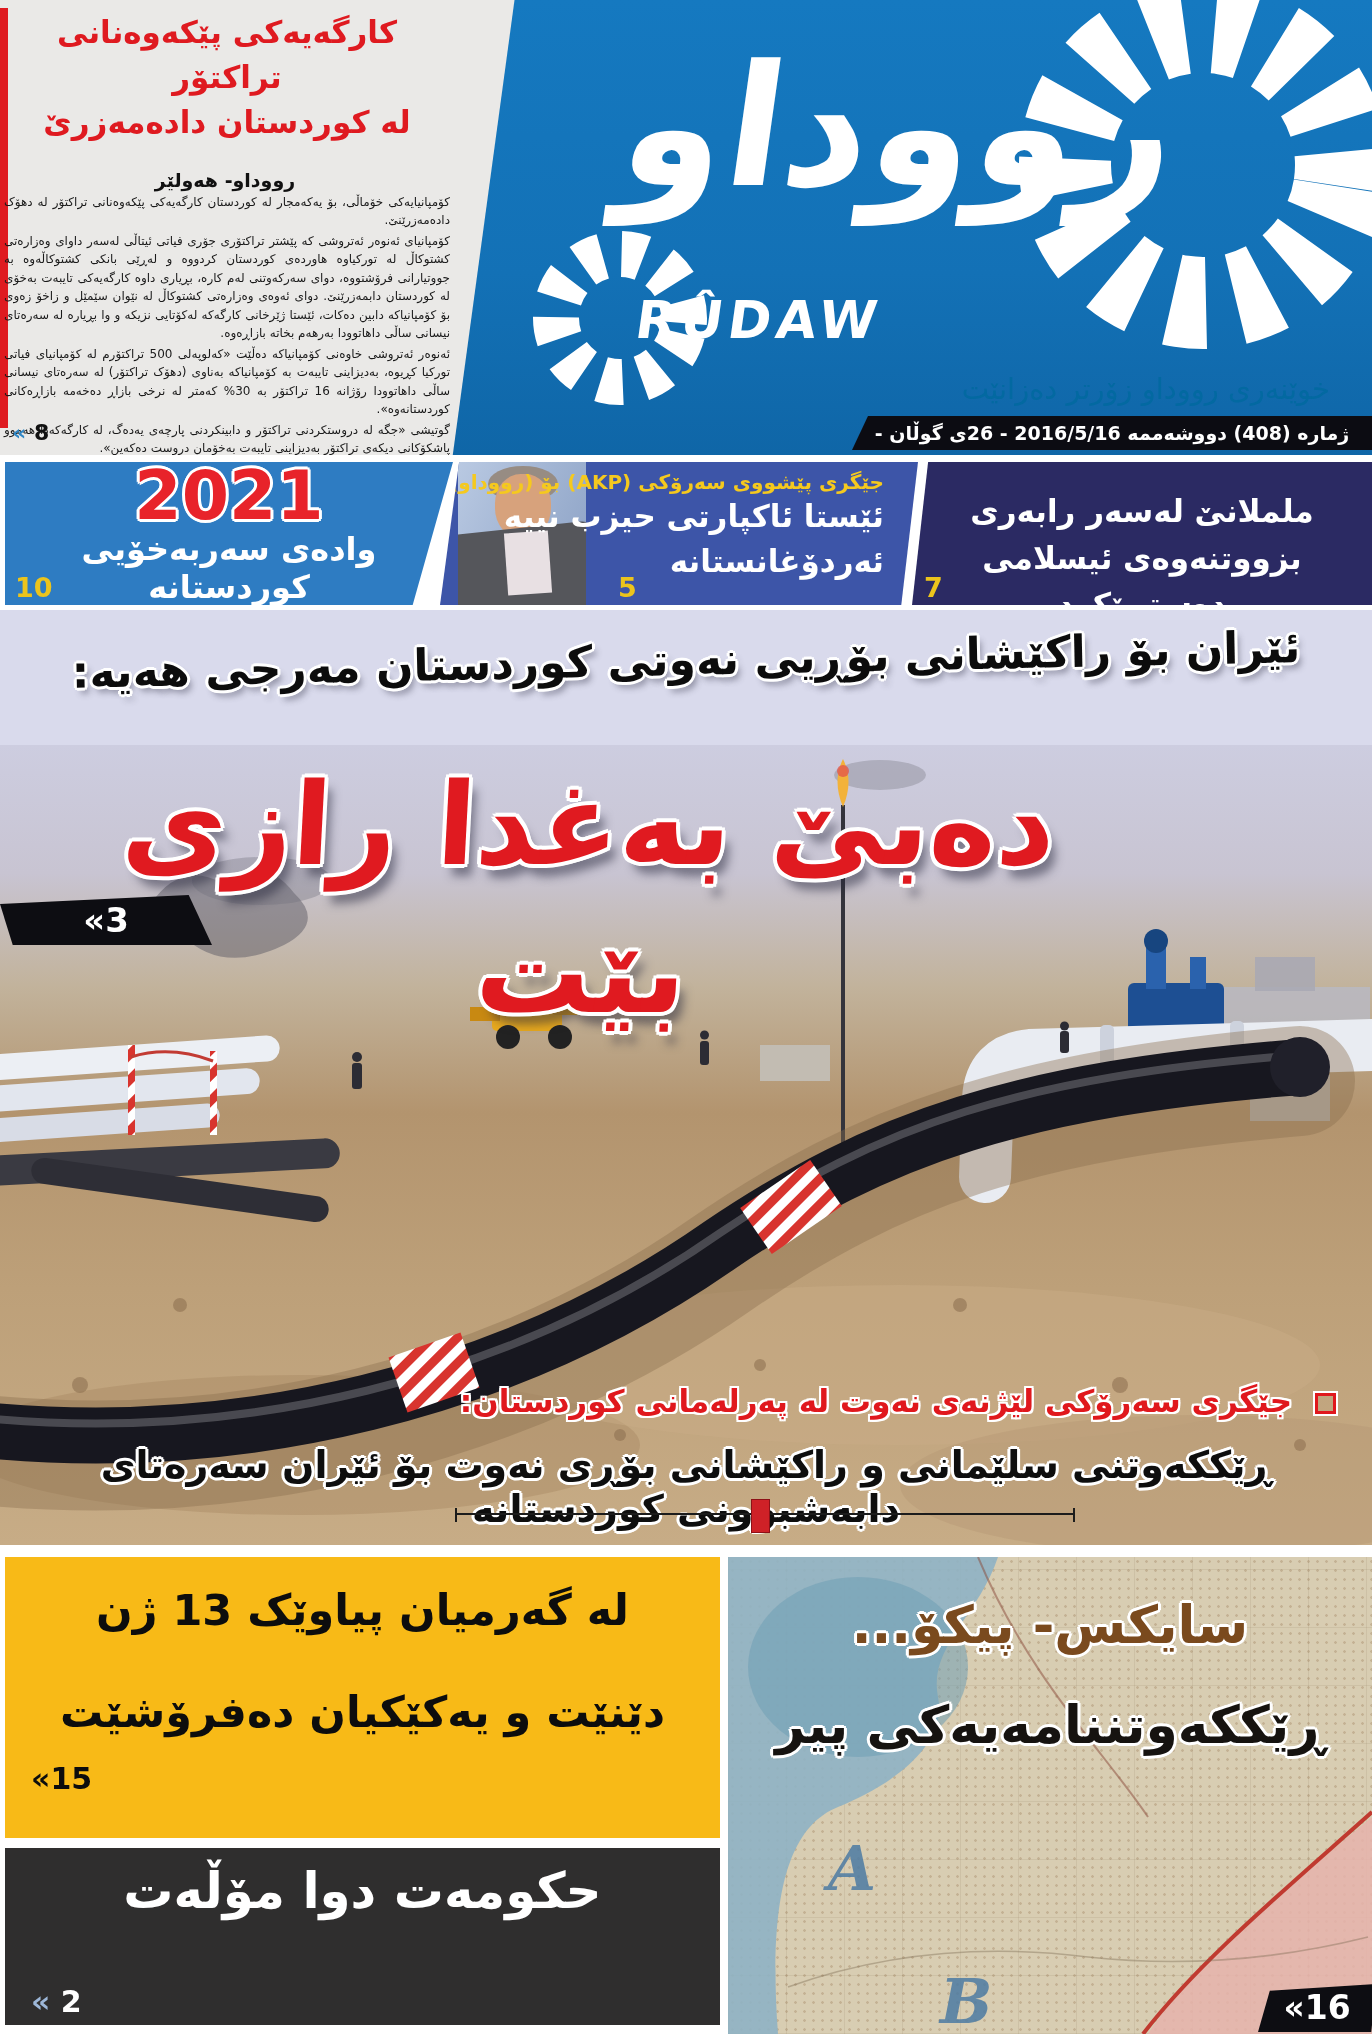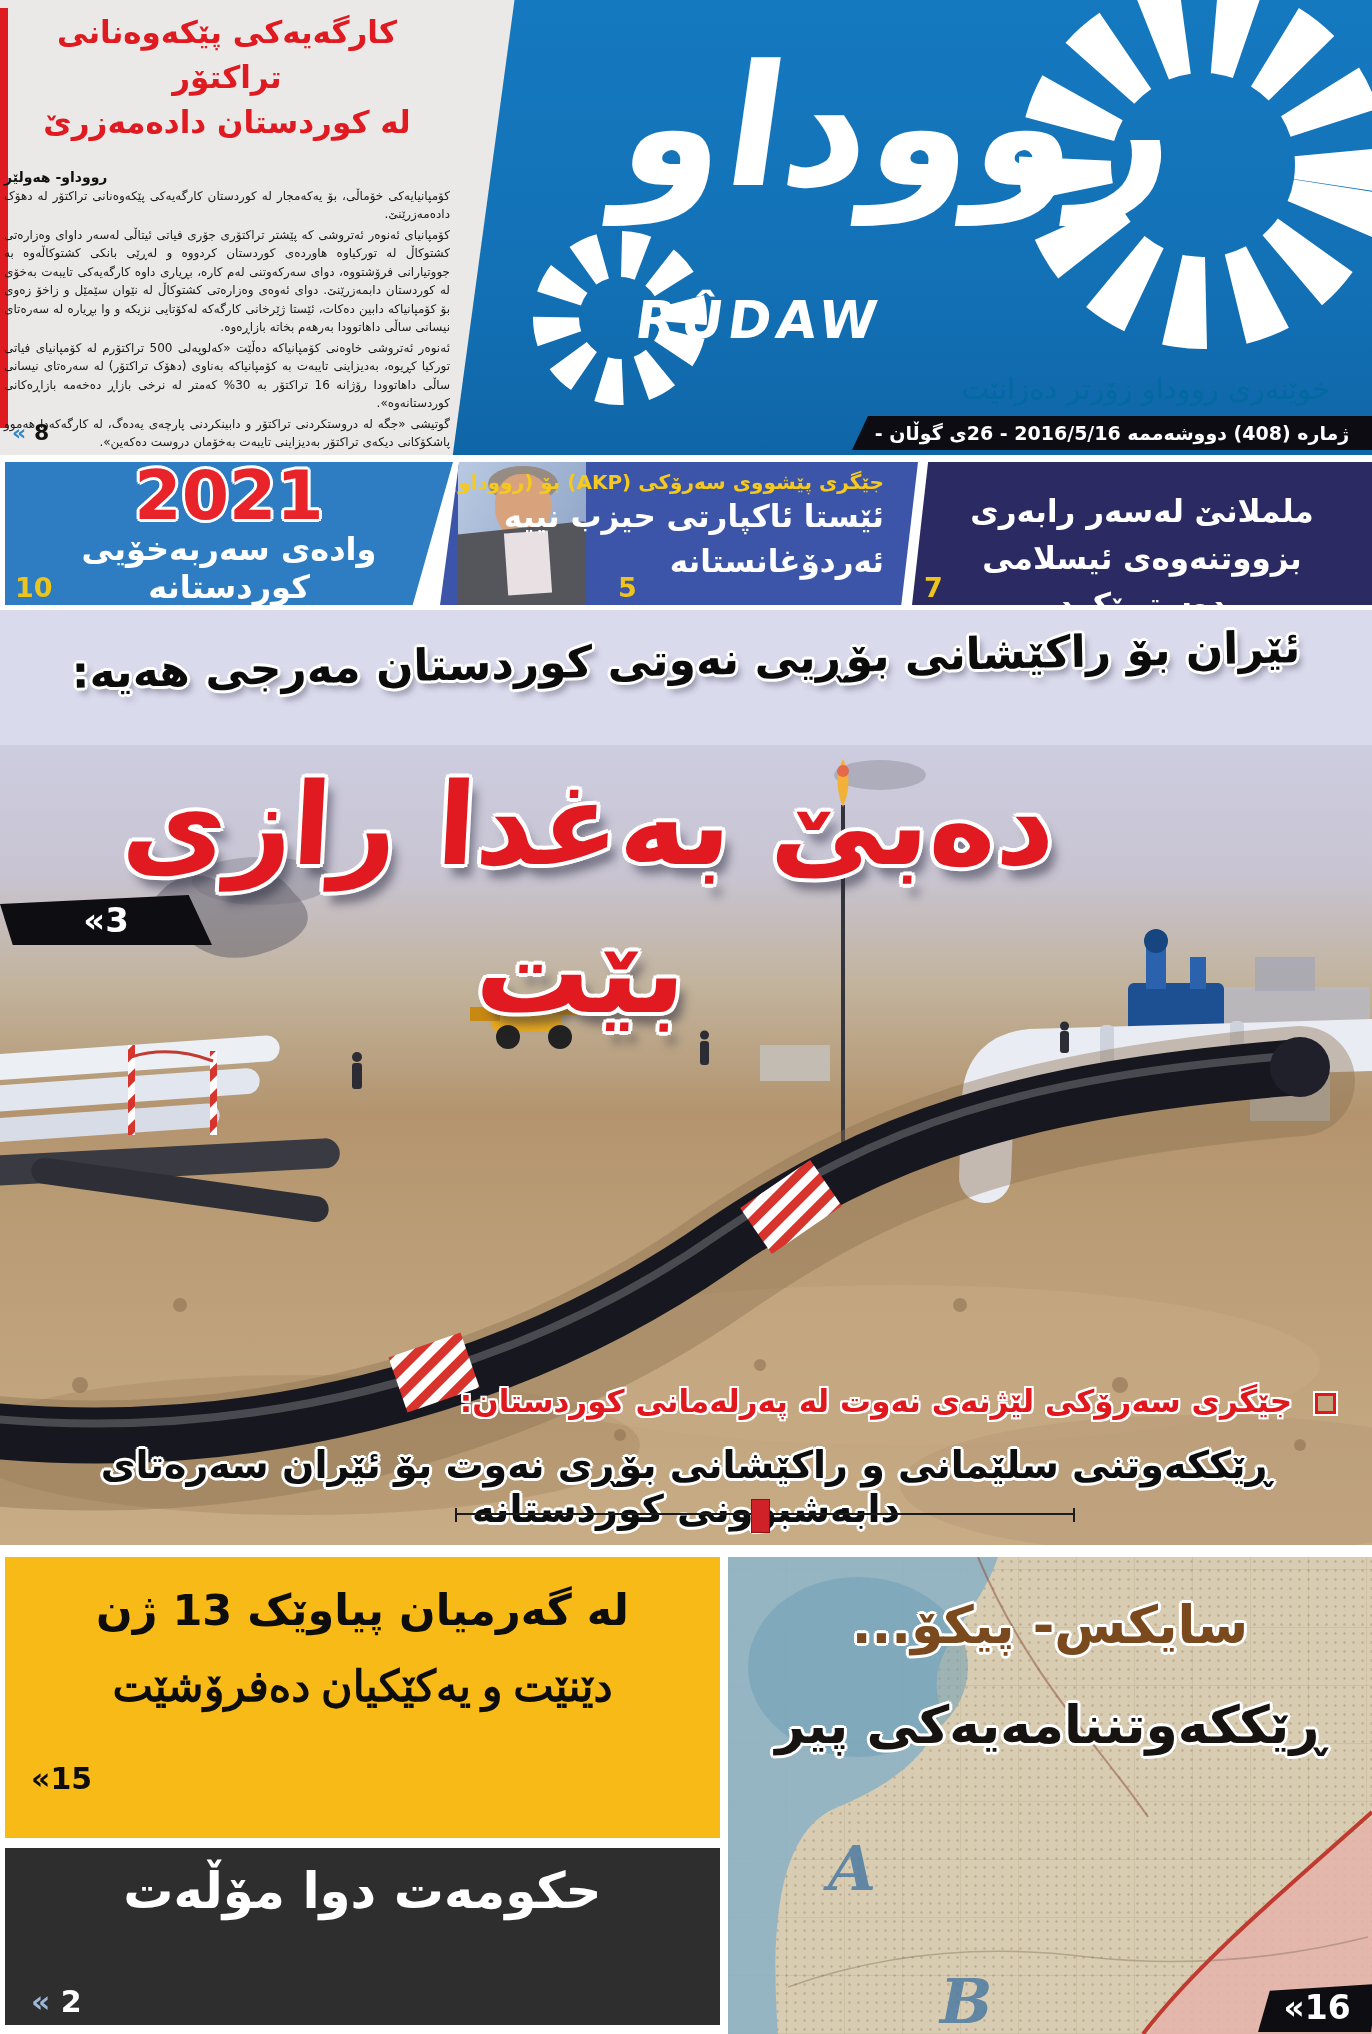--- a/index.html
+++ b/index.html
@@ -15,21 +15,21 @@
   .logo-latin{position:absolute;left:636px;top:290px;color:#fff;font-size:52px;font-weight:bold;
         letter-spacing:5px;transform:skewX(-8deg);}
   .tagline{position:absolute;right:42px;top:372px;color:#0369a1;font-size:29px;font-weight:normal;}
   .datestrip{position:absolute;left:852px;top:416px;width:520px;height:34px;background:#0c0c12;color:#fff;
         font-size:19px;font-weight:bold;line-height:34px;text-align:center;
         clip-path:polygon(16px 0,100% 0,100% 100%,0 100%);}
   .red-edge{position:absolute;left:0;top:8px;width:8px;height:420px;background:#df1a20;}
   
   #lead{position:absolute;right:922px;left:10px;top:10px;width:446px;}
   #lead h1{margin:0;color:#df1a20;font-size:31px;line-height:1.45;font-weight:bold;text-align:center;}
-  #lead .byline{font-size:14px;font-weight:bold;text-align:left;margin:24px 4px 2px 0;color:#111;}
+  #lead .byline{font-size:19px;font-weight:bold;text-align:center;margin:24px 4px 2px 0;color:#111;}
   #lead p{margin:0 0 2px;font-size:12px;line-height:18.5px;text-align:justify;color:#1a1a1a;}
   .pageref8{position:absolute;left:12px;top:420px;font-size:22px;font-weight:bold;color:#111;direction:ltr;}
   .pageref8 .chev{color:#2f86c5;}
   
   #teasers{position:absolute;left:0;top:455px;width:1372px;height:155px;background:#fff;}
   .teaser{position:absolute;top:7px;height:143px;color:#fff;}
   .t-ford{left:5px;width:448px;background:#2e7cc2;clip-path:polygon(0 0,100% 0,91% 100%,0 100%);text-align:center;}
   .t-akp{left:440px;width:478px;background:#3d55a8;clip-path:polygon(4% 0,100% 0,96.5% 100%,0 100%);}
   .t-islam{left:912px;width:460px;background:#2b2a63;text-align:center;clip-path:polygon(3.5% 0,100% 0,100% 100%,0 100%);}
   .kicker-y{color:#f5c91e;font-size:20px;font-weight:bold;}
@@ -70,21 +70,21 @@
         font-size:38px;font-weight:bold;
         text-shadow:-3px 0 0 #fff,3px 0 0 #fff,0 -3px 0 #fff,0 3px 0 #fff,-2px -2px 0 #fff,2px 2px 0 #fff,2px -2px 0 #fff,-2px 2px 0 #fff;}
   .hrule{position:absolute;left:455px;top:768px;width:620px;height:0;border-top:2px solid #1c1c1c;}
   .hrule:before,.hrule:after{content:"";position:absolute;top:-7px;width:2px;height:14px;background:#1c1c1c;}
   .hrule:before{left:0;} .hrule:after{right:0;}
   .hrule .redsq{position:absolute;left:296px;top:-16px;width:17px;height:32px;background:#cf2127;border:1px solid #8e1117;}
   
   #bottom{position:absolute;left:0;top:1557px;width:1372px;height:535px;background:#fff;}
   .ybox{position:absolute;left:5px;top:0;width:715px;height:281px;background:#f8ba17;color:#0d0d0d;text-align:center;}
   .ybox .l{font-size:43px;font-weight:bold;}
-  .ybox .l1{margin-top:28px;} .ybox .l2{margin-top:26px;font-family:Liberation Serif, serif;}
+  .ybox .l1{margin-top:28px;} .ybox .l2{margin-top:52px;}
   .ybox .pg{position:absolute;left:26px;bottom:42px;font-size:30px;font-weight:bold;direction:ltr;}
   .kbox{position:absolute;left:5px;top:291px;width:715px;height:177px;background:#2f2e2e;color:#fff;text-align:center;}
   .kbox .l{font-size:50px;font-weight:bold;}
   .kbox .l1{margin-top:14px;} .kbox .l2{margin-top:26px;}
   .kbox .pg{position:absolute;left:26px;bottom:6px;font-size:30px;font-weight:bold;direction:ltr;}
   .kbox .pg .chev{color:#9db7d8;}
   
   .map{position:absolute;left:728px;top:0;width:644px;height:477px;background:#d8cdb2;overflow:hidden;
        background-image:
          radial-gradient(rgba(120,80,40,.22) 1px,transparent 1.6px),

